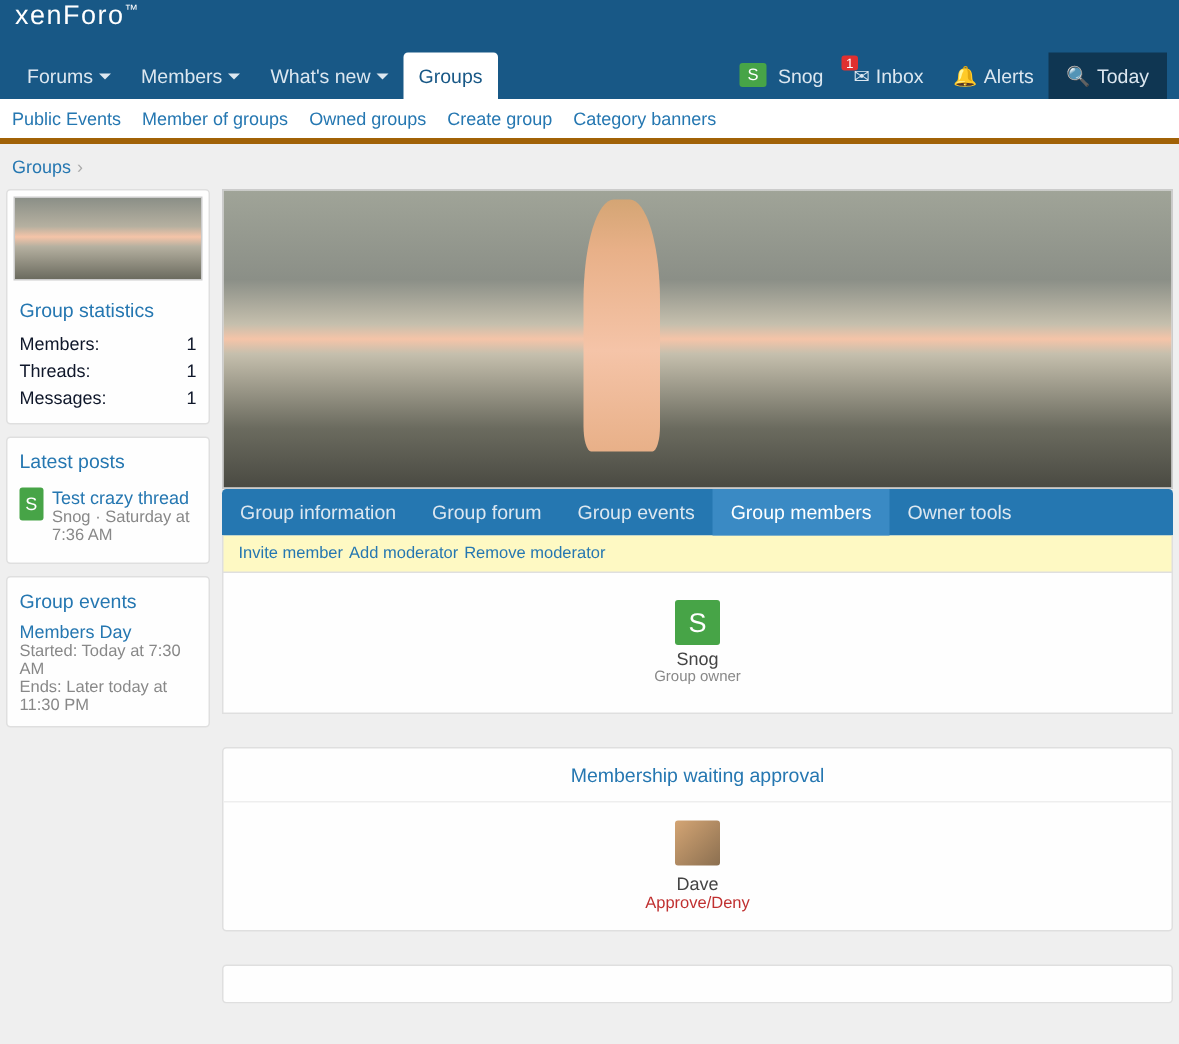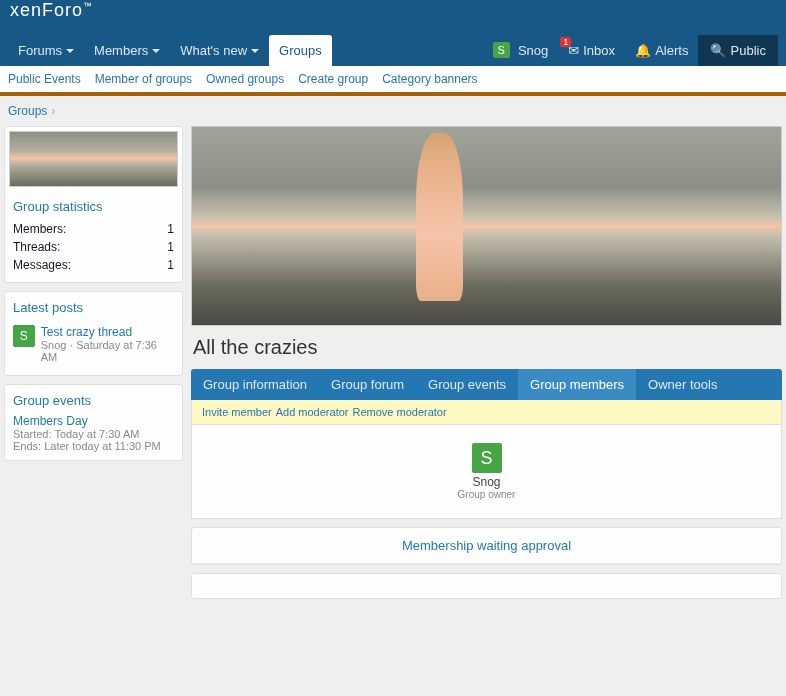--- a/index.html
+++ b/index.html
@@ -14,21 +14,21 @@
 .nav-right{margin-left:auto;display:flex;align-items:center}
 .user-badge{background:#47a447;color:#fff;padding:2px 5px;border-radius:2px;font-size:11px;margin-right:4px}
 .nav-right .nav-item{position:relative}
 .badge-count{position:absolute;top:2px;left:2px;background:#e03030;color:#fff;font-size:9px;padding:0 3px;border-radius:2px}
 .search-btn{background:#0f3652;padding:8px 12px}
 .subnav{background:#fff;border-bottom:4px solid #a16207;padding:6px 8px;display:flex;gap:14px}
 .subnav a{color:#2577b1;font-size:12px;cursor:pointer}
 .breadcrumb{padding:8px;color:#2577b1;font-size:12px}
 .breadcrumb .chev{color:#aaa;margin-left:4px}
 .layout{display:flex;padding:0 4px;gap:8px;align-items:flex-start}
-.sidebar{width:179px;display:flex;flex-direction:column;gap:8px}
+.sidebar{width:136px;display:flex;flex-direction:column;gap:8px}
 .card{background:#fefefe;border:1px solid #dfdfdf;border-radius:3px}
 .banner-thumb{height:56px;background:linear-gradient(180deg,#8b8f87 0%,#b5b0a0 35%,#f5c4a8 48%,#b5b0a0 60%,#6b6b5f 100%);border:1px solid #ccc;margin:4px}
 .card-body{padding:8px}
 .card-title{color:#2577b1;font-size:13px;margin-bottom:6px}
 .stat-row{display:flex;justify-content:space-between;font-size:12px;color:#0f172a;padding:2px 0}
 .post-item{display:flex;gap:6px;padding:4px 0}
 .avatar-sm{width:22px;height:22px;background:#47a447;color:#fff;display:flex;align-items:center;justify-content:center;border-radius:2px;font-size:12px}
 .post-title{color:#2577b1;font-size:12px}
 .post-meta{color:#888;font-size:11px}
 .event-title{color:#2577b1;font-size:12px}
@@ -39,21 +39,21 @@
 .page-title{font-size:20px;color:#333;padding:10px 2px}
 .tabs{background:#2577b1;display:flex;border-radius:3px 3px 0 0}
 .tab{color:#dce7f0;padding:8px 12px;font-size:13px;cursor:pointer}
 .tab.active{background:#3a8ac4;color:#fff}
 .toolbar{background:#fef9c3;border:1px solid #dfdfdf;border-top:none;padding:6px 10px;display:flex;gap:4px}
 .toolbar a{color:#2577b1;font-size:11px;cursor:pointer}
 .content{background:#fefefe;border:1px solid #dfdfdf;border-top:none;padding:18px 10px;text-align:center}
 .avatar-lg{width:30px;height:30px;background:#47a447;color:#fff;display:inline-flex;align-items:center;justify-content:center;font-size:18px;border-radius:2px}
 .member-name{font-size:12px;color:#444;margin-top:2px}
 .member-role{font-size:10px;color:#888}
-.section{background:#fefefe;border:1px solid #dfdfdf;margin-top:8px;border-radius:3px}
+.section{background:#fefefe;border:1px solid #dfdfdf;margin-top:22px;border-radius:3px}
 .section-head{text-align:center;padding:10px;color:#2577b1;font-size:13px;border-bottom:1px solid #eee}
 .section-body{text-align:center;padding:12px}
 .avatar-img{width:30px;height:30px;background:linear-gradient(135deg,#d4a574,#8b6f50);display:inline-block;border-radius:2px}
 .action-link{font-size:11px;color:#c03030;cursor:pointer}
 </style>
 </head>
 <body>
 
 <div class="topbar">
   <div class="logo"><span>xenForo</span><sup>™</sup></div>
@@ -84,21 +84,21 @@
         <span class="badge-count">1</span>
         <span>✉ </span>
         <span>Inbox</span>
       </div>
     <div class="nav-item">
         <span>🔔 </span>
         <span>Alerts</span>
       </div>
     <div class="nav-item search-btn">
         <span>🔍 </span>
-        <span>Public</span>
+        <span>Today</span>
       </div>
   </div>
 </div>
 
 <div class="subnav">
   <a>Public Events</a>
   <a>Member of groups</a>
   <a>Owned groups</a>
   <a>Create group</a>
   <a>Category banners</a>
@@ -147,21 +147,20 @@
         <div class="card-title">Group events</div>
         <div class="event-title">Members Day</div>
         <div class="event-time">Started: Today at 7:30 AM</div>
         <div class="event-time">Ends: Later today at 11:30 PM</div>
       </div>
     </div>
   </div>
 
   <div class="main">
     <div class="hero"></div>
-    <div class="page-title">All the crazies</div>
 
     <div class="tabs">
       <div class="tab">Group information</div>
       <div class="tab">Group forum</div>
       <div class="tab">Group events</div>
       <div class="tab active">Group members</div>
       <div class="tab">Owner tools</div>
     </div>
 
     <div class="toolbar">
@@ -171,20 +170,25 @@
     </div>
 
     <div class="content">
       <div class="avatar-lg">S</div>
       <div class="member-name">Snog</div>
       <div class="member-role">Group owner</div>
     </div>
 
     <div class="section">
       <div class="section-head">Membership waiting approval</div>
+      <div class="section-body">
+        <div class="avatar-img"></div>
+        <div class="member-name">Dave</div>
+        <div class="action-link">Approve/Deny</div>
+      </div>
     </div>
 
     <div class="section">
       <div class="section-body">
         
         
         
       </div>
     </div>
   </div>

